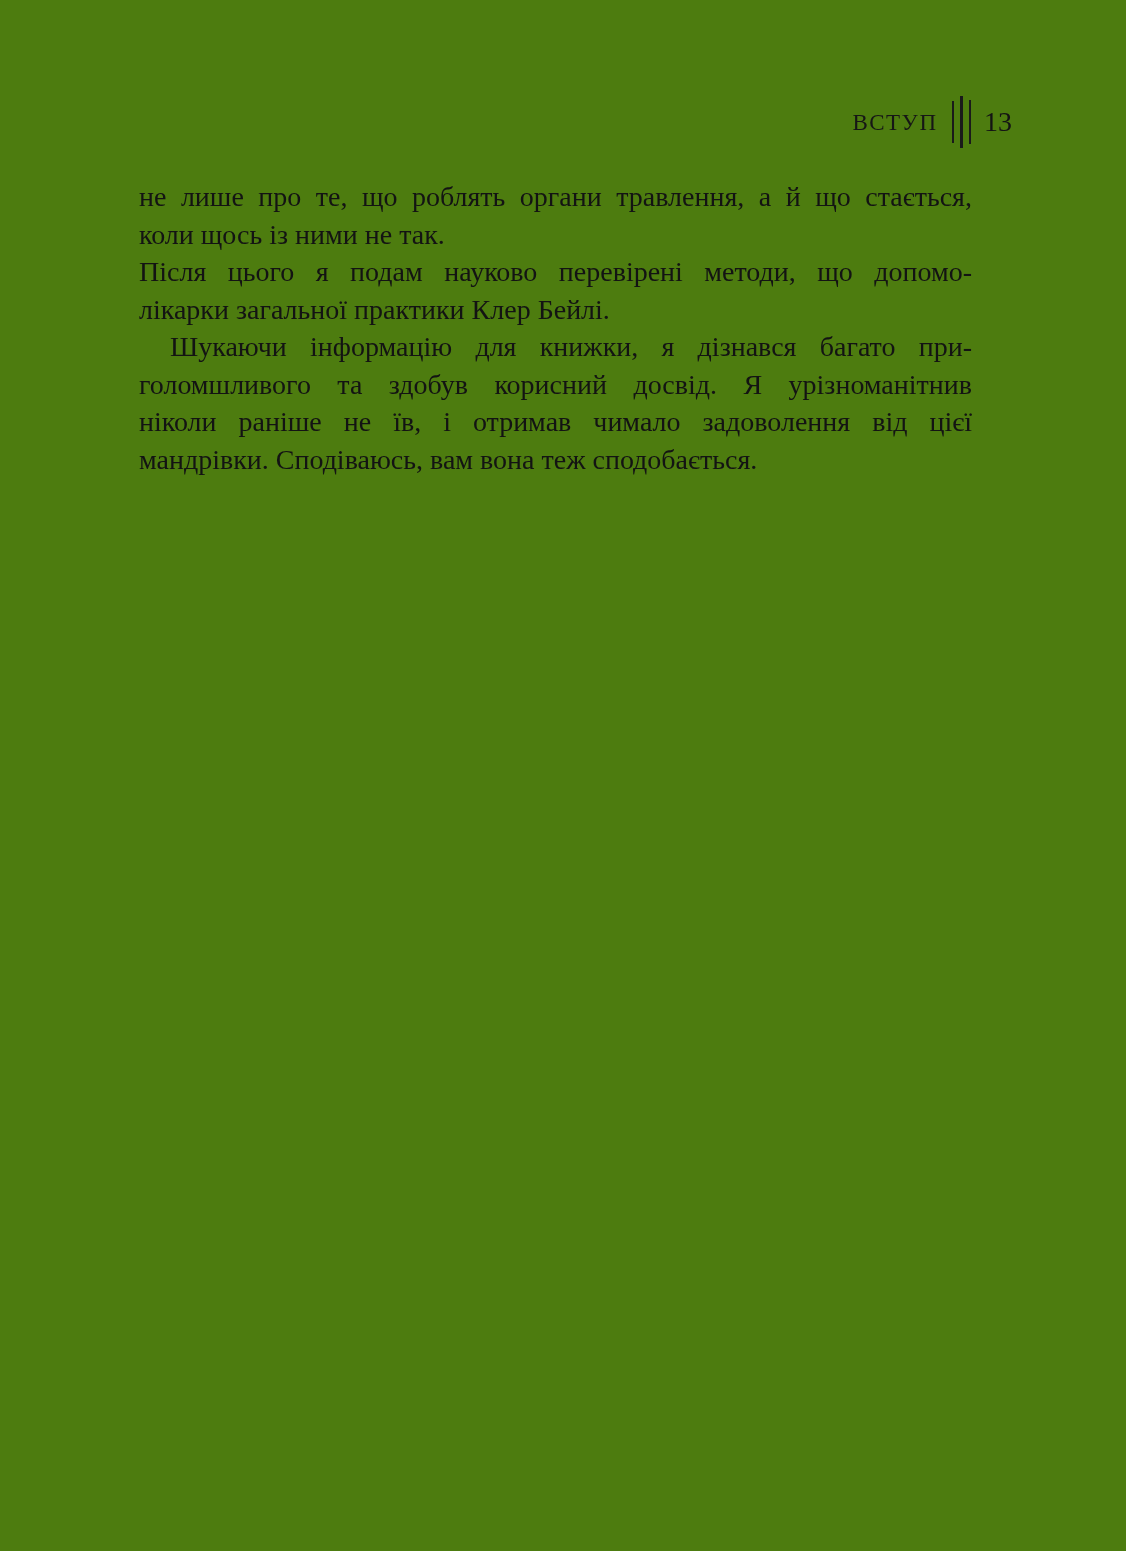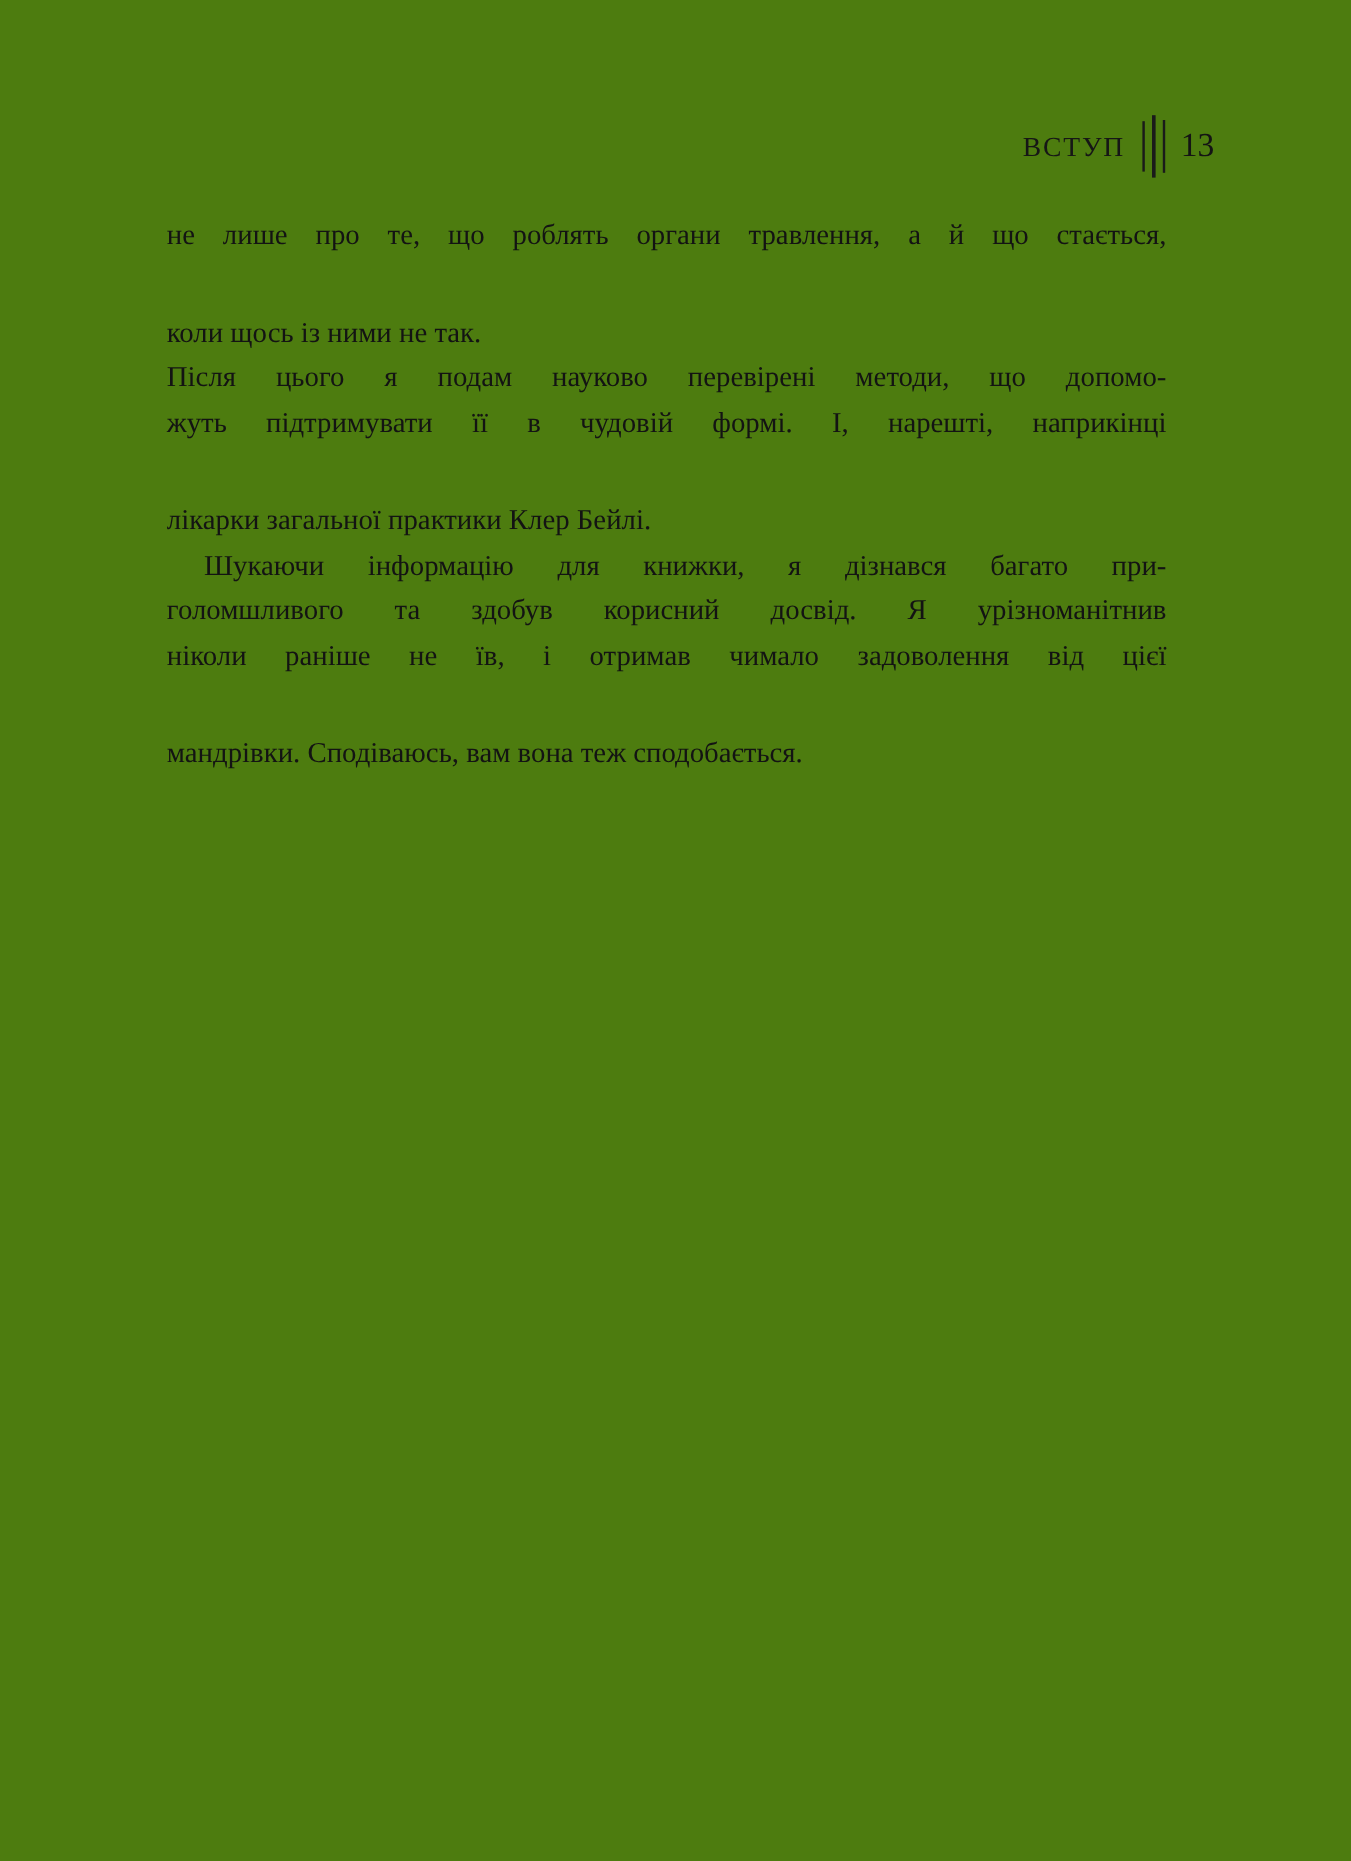--- a/index.html
+++ b/index.html
@@ -52,28 +52,28 @@
   }
   
   .page-body {
     position: absolute;
     top: 178px;
     left: 139px;
     width: 833px;
   }
   .para { margin: 0; padding: 0; }
   .line {
-    font-size: 24px;
+    font-size: 28px;
     line-height: 37.5px;
     text-align: justify;
     text-align-last: justify;
     white-space: normal;
     color: #131313;
   }
-  .line.last { text-align-last: left; margin-top: 44px; }
+  .line.last { text-align-last: left; }
   .line.indent { text-indent: 31px; }
 </style>
 </head>
 <body>
 
 <div class="page">
 
   <div class="page-header">
     <span class="section-title">ВСТУП</span>
     <span class="divider-icon">
@@ -84,21 +84,20 @@
     <span class="page-number">13</span>
   </div>
 
   <div class="page-body">
       <div class="para">
         <div class="line">не лише про те, що роблять органи травлення, а й що стається,</div>
         <div class="line last">коли щось із ними не так.</div>
       </div>
       <div class="para">
         <div class="line">Після цього я подам науково перевірені методи, що допомо-</div>
-        <div class="line">жуть підтримувати її в чудовій формі. І, нарешті, наприкінці</div>
         <div class="line last">лікарки загальної практики Клер Бейлі.</div>
       </div>
       <div class="para">
         <div class="line indent">Шукаючи інформацію для книжки, я дізнався багато при-</div>
         <div class="line">голомшливого та здобув корисний досвід. Я урізноманітнив</div>
         <div class="line">ніколи раніше не їв, і отримав чимало задоволення від цієї</div>
         <div class="line last">мандрівки. Сподіваюсь, вам вона теж сподобається.</div>
       </div>
     </div>
 

